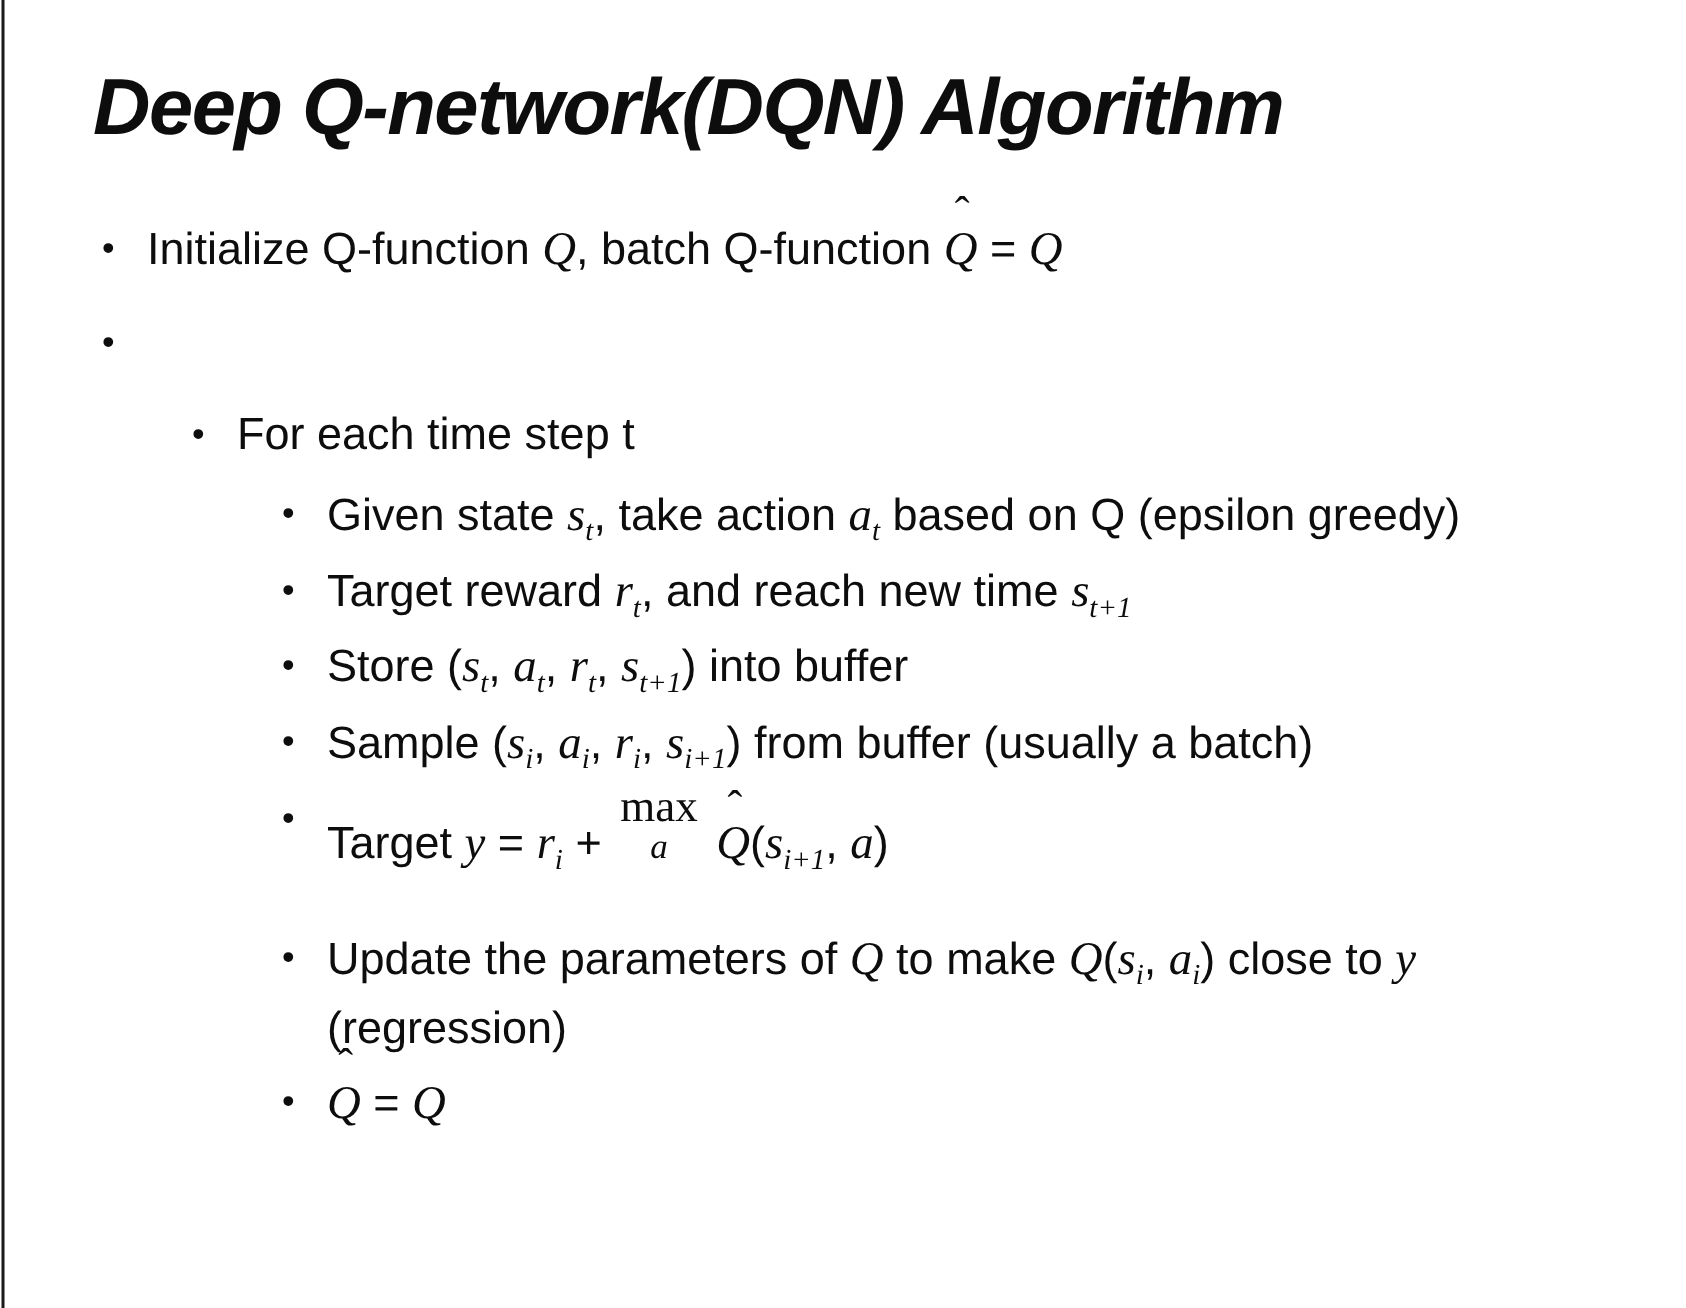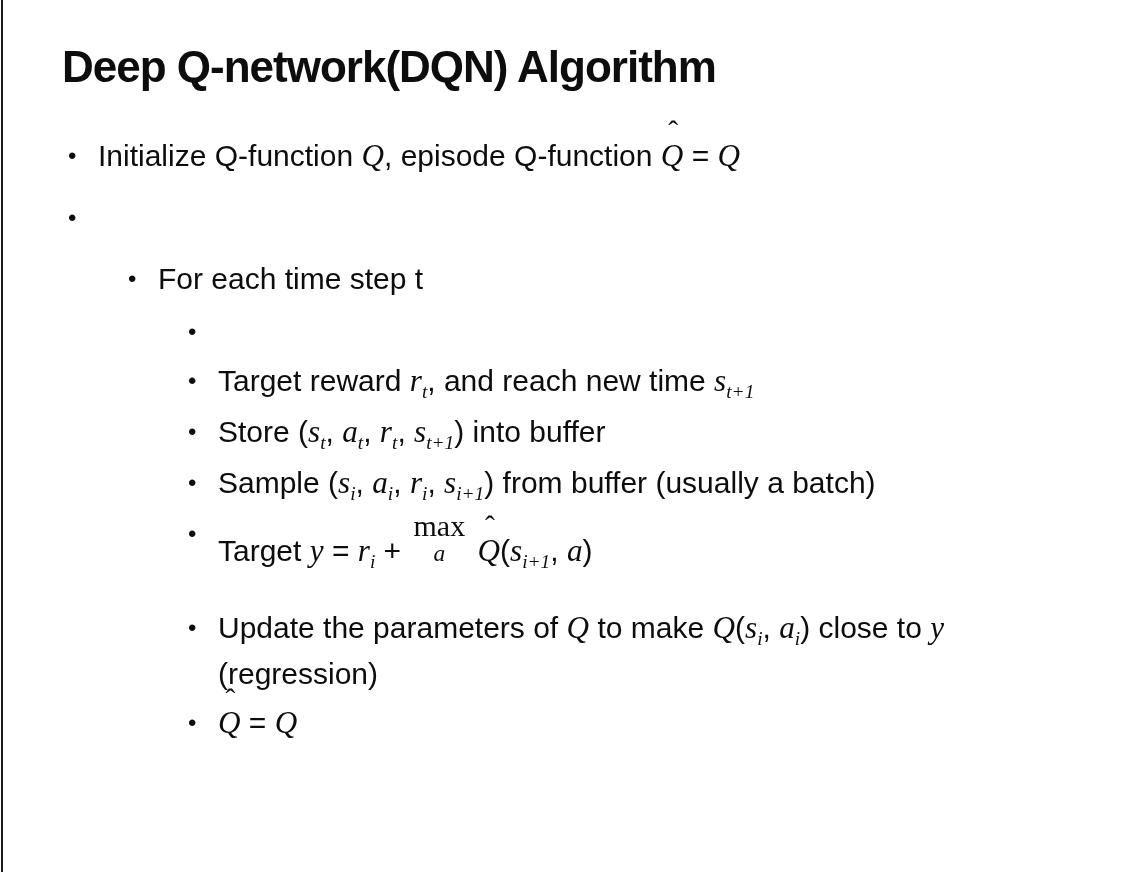--- a/index.html
+++ b/index.html
@@ -23,25 +23,26 @@
   .edge-line {
     position: absolute;
     left: 1px;
     top: 0;
     bottom: 0;
     width: 2px;
     background: #1a1a1a;
   }
   .title {
     margin: 42px 20px 0 62px;
-    font-size: 44px;
+    font-size: 53px;
     line-height: 1.15;
     font-weight: 700;
     letter-spacing: -1px;
     color: #0d0d0d;
+    font-style: italic;
   }
   .bullet-list {
     margin-top: 40px;
   }
   .row {
     display: flex;
     align-items: flex-start;
     font-size: 30px;
     line-height: 1.5;
     margin-bottom: 6px;
@@ -109,31 +110,32 @@
 </style>
 </head>
 <body>
 
 <div class="slide">
   <div class="edge-line"></div>
   <h1 class="title">Deep Q-network(DQN) Algorithm</h1>
   <div class="bullet-list">
       <div class="row lvl1">
         <span class="glyph">•</span>
-        <span class="content"><span class="txt">Initialize Q-function </span><span class="math">Q</span><span class="txt">, episode Q-function </span><span class="math mhat"><span class="hat">ˆ</span><span>Q</span></span><span class="txt"> = </span><span class="math">Q</span></span>
+        <span class="content"><span class="txt">Initialize Q-function </span><span class="math">Q</span><span class="txt">, batch Q-function </span><span class="math mhat"><span class="hat">ˆ</span><span>Q</span></span><span class="txt"> = </span><span class="math">Q</span></span>
       </div>
       <div class="row lvl1">
         <span class="glyph">•</span>
       </div>
       <div class="row lvl2">
         <span class="glyph">•</span>
         <span class="content"><span class="txt">For each time step t</span></span>
       </div>
       <div class="row lvl3">
         <span class="glyph">•</span>
+        <span class="content"><span class="txt">Given state </span><span class="math"><span>s</span><sub class="msub">t</sub></span><span class="txt">, take action </span><span class="math"><span>a</span><sub class="msub">t</sub></span><span class="txt"> based on Q (epsilon greedy)</span></span>
       </div>
       <div class="row lvl3">
         <span class="glyph">•</span>
         <span class="content"><span class="txt">Target reward </span><span class="math"><span>r</span><sub class="msub">t</sub></span><span class="txt">, and reach new time </span><span class="math"><span>s</span><sub class="msub">t+1</sub></span></span>
       </div>
       <div class="row lvl3">
         <span class="glyph">•</span>
         <span class="content"><span class="txt">Store (</span><span class="math"><span>s</span><sub class="msub">t</sub></span><span class="txt">, </span><span class="math"><span>a</span><sub class="msub">t</sub></span><span class="txt">, </span><span class="math"><span>r</span><sub class="msub">t</sub></span><span class="txt">, </span><span class="math"><span>s</span><sub class="msub">t+1</sub></span><span class="txt">) into buffer</span></span>
       </div>
       <div class="row lvl3">

